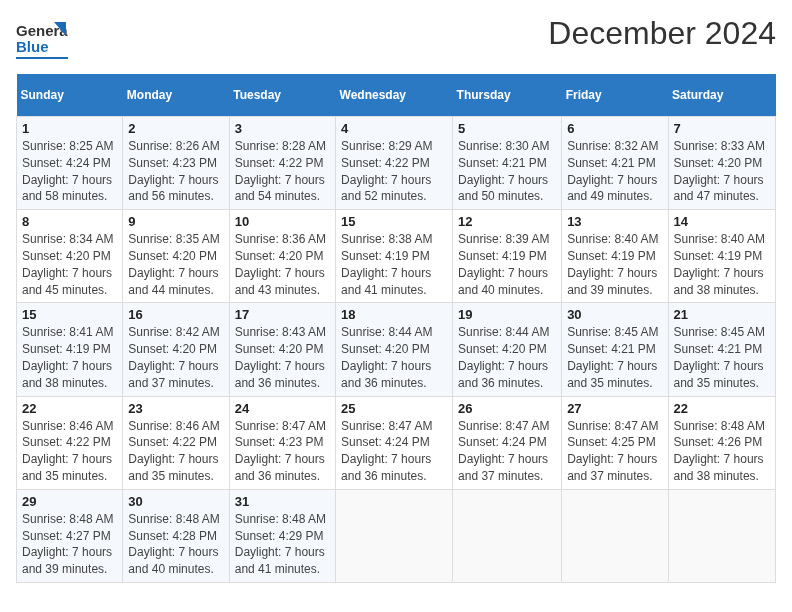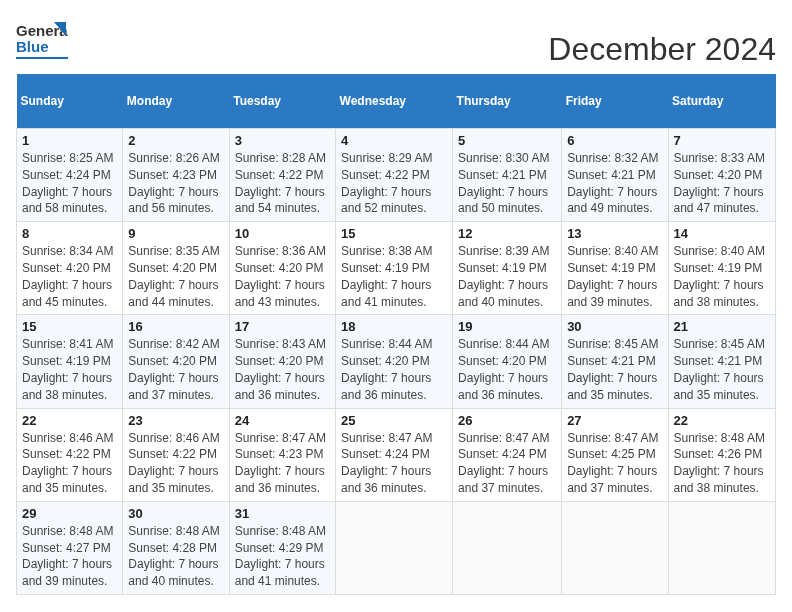--- a/index.html
+++ b/index.html
@@ -17,35 +17,34 @@
       margin-bottom: 6px;
     }
     .title-block {
       text-align: right;
     }
     .month-title {
       font-size: 32px;
       font-weight: normal;
       color: #333;
       line-height: 1.1;
-      margin-top: 16px;
     }
     .location-title {
       font-size: 14px;
       color: #555;
     }
     table {
       width: 100%;
       border-collapse: collapse;
       font-size: 10.5px;
     }
     thead tr th {
       background: #2b79c2;
       color: #fff;
-      padding: 20px 4px;
+      padding: 14px 4px;
       text-align: left;
       font-size: 12px;
       font-weight: bold;
     }
     tbody tr td {
       border: 1px solid #ddd;
       padding: 4px 5px;
       vertical-align: top;
       background: #fff;
     }

